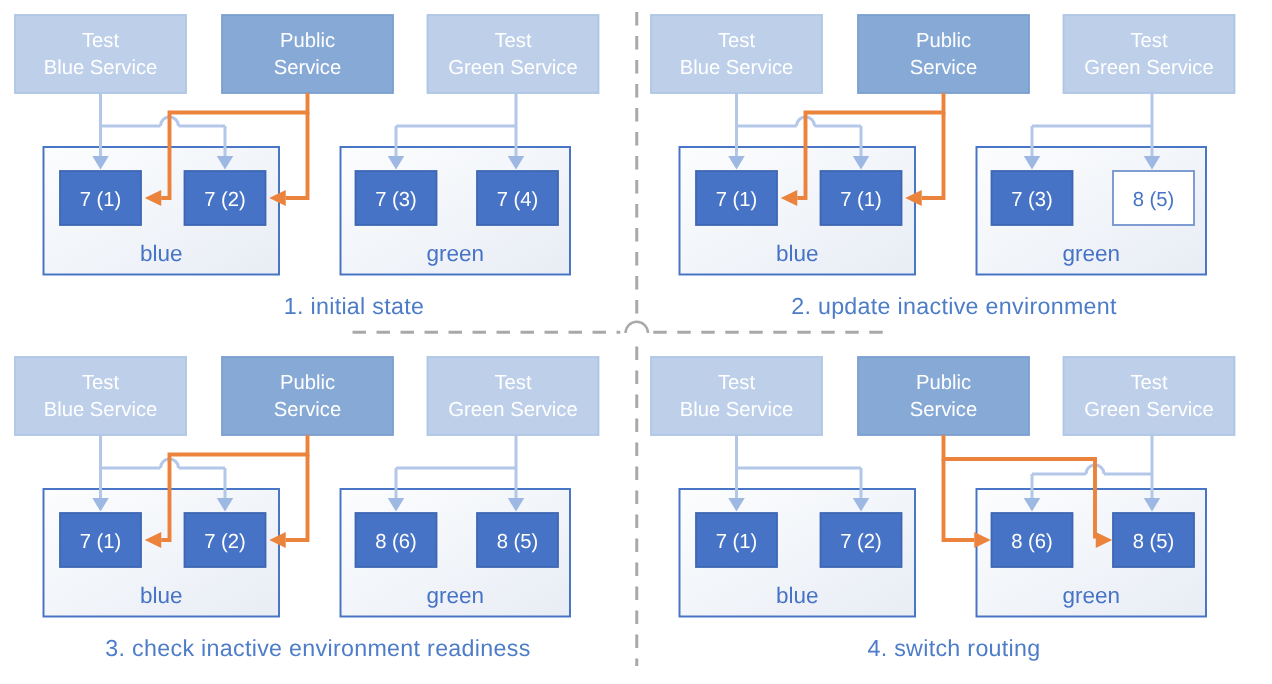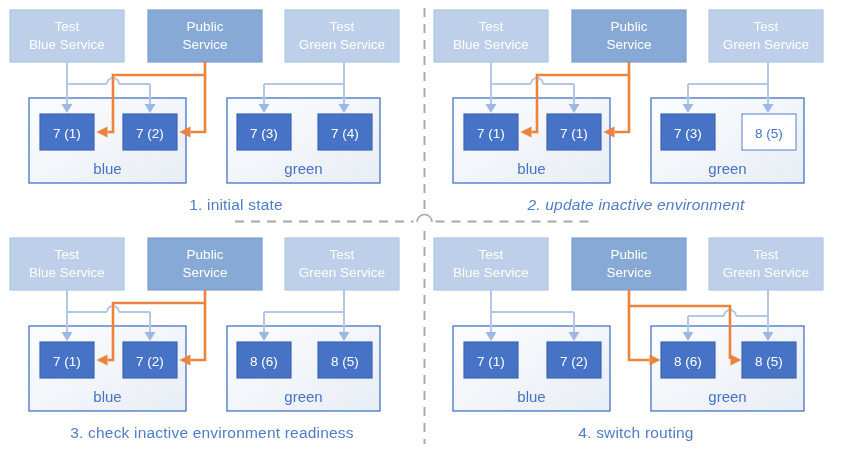--- a/index.html
+++ b/index.html
@@ -98,21 +98,21 @@
           <polygon points="179.5,132 190.5,126.6 190.5,137.4" fill="#ec833c"></polygon>
           <rect x="40" y="114" width="54" height="36" fill="#4673c5" stroke="#3e67b3" stroke-width="1.2"></rect>
           <text x="67" y="137.5" text-anchor="middle" font-size="13.5" fill="#ffffff">7 (1)</text>
           <rect x="123" y="114" width="54" height="36" fill="#4673c5" stroke="#3e67b3" stroke-width="1.2"></rect>
           <text x="150" y="137.5" text-anchor="middle" font-size="13.5" fill="#ffffff">7 (1)</text>
           <rect x="237" y="114" width="54" height="36" fill="#4673c5" stroke="#3e67b3" stroke-width="1.2"></rect>
           <text x="264" y="137.5" text-anchor="middle" font-size="13.5" fill="#ffffff">7 (3)</text>
           <rect x="318" y="114" width="54" height="36" fill="#ffffff" stroke="#7293cf" stroke-width="1.2"></rect>
           <text x="345" y="137.5" text-anchor="middle" font-size="13.5" fill="#4673c5">8 (5)</text>
         </svg>
-      <div class="caption" style="color: rgb(77, 125, 200); font-style: italic;">2. update inactive environment</div>
+      <div class="caption" style="color: rgb(77, 125, 200);">2. update inactive environment</div>
     </section>
     <section class="panel">
       <svg class="panel-svg" width="424" height="192" viewBox="0 0 424 192">
           <defs>
             <linearGradient id="envg2" x1="0" y1="0" x2="1" y2="1">
               <stop offset="0%" stop-color="#fcfdfe"></stop>
               <stop offset="100%" stop-color="#e8edf5"></stop>
             </linearGradient>
           </defs>
           <rect x="29" y="98" width="157" height="85" fill="url(#envg2)" stroke="#4673c5" stroke-width="1.3"></rect>

